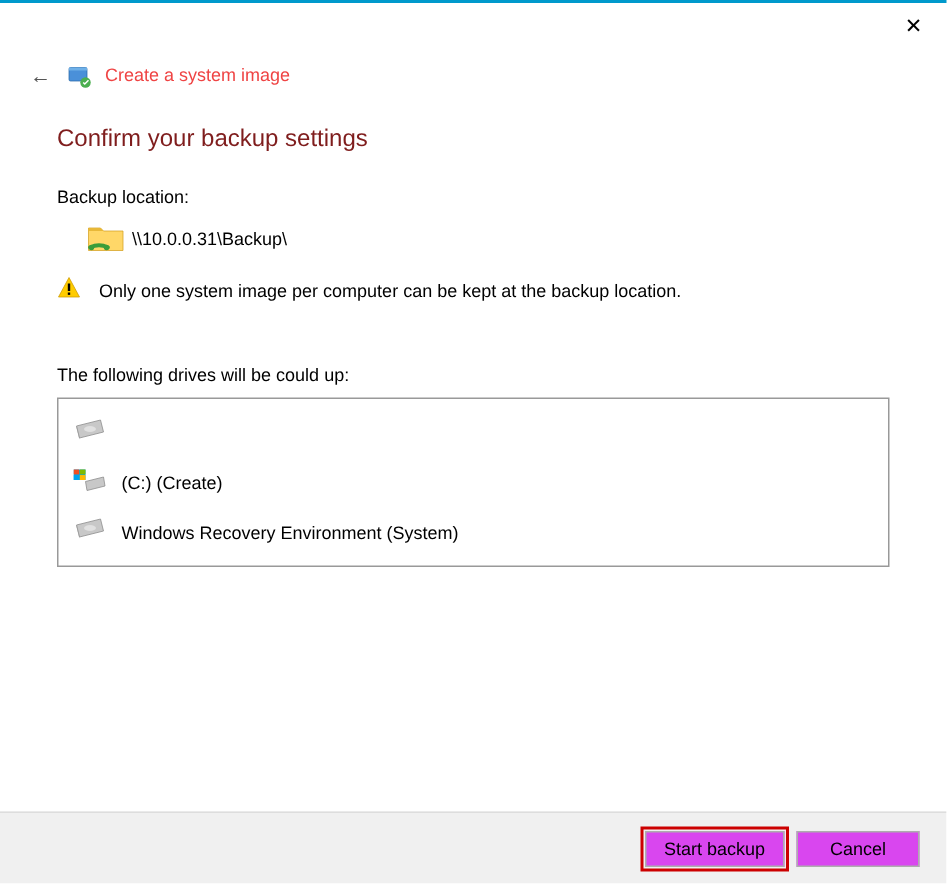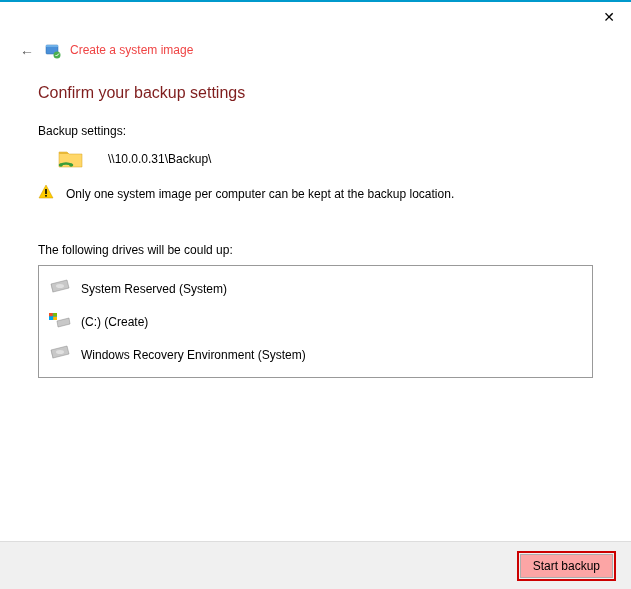--- a/index.html
+++ b/index.html
@@ -71,21 +71,21 @@
       margin-bottom: 22px;
     }
     .label-text {
       font-size: 12px;
       color: #000;
       margin-bottom: 10px;
     }
     .location-row {
       display: flex;
       align-items: center;
-      gap: 24px;
+      gap: 4px;
       margin-left: 20px;
       margin-bottom: 14px;
     }
     .folder-icon {
       width: 26px;
       height: 22px;
       position: relative;
     }
     .disk-space-text {
       font-size: 12px;
@@ -129,21 +129,21 @@
       border-top: 1px solid #ddd;
       display: flex;
       justify-content: flex-end;
       align-items: center;
       gap: 8px;
       padding-right: 18px;
     }
     .btn {
       min-width: 82px;
       height: 24px;
-      background: #fca5a5;
+      background: #d946ef;
       border: 1px solid #adadad;
       font-size: 12px;
       cursor: pointer;
       font-family: inherit;
       padding: 0 12px;
     }
     .btn-highlighted {
       outline: 2px solid #cc0000;
       outline-offset: 1px;
     }
@@ -166,21 +166,21 @@
       <circle cx="13" cy="14" r="3.5" fill="#4caf50"></circle>
       <path d="M11.5 14 l1 1 l2.5 -2.5" stroke="#fff" stroke-width="1" fill="none"></path>
     </svg>
   </span>
   <span class="header-title">Create a system image</span>
 </div>
 
 <div class="content">
   <h1 class="main-heading">Confirm your backup settings</h1>
 
-  <div class="label-text">Backup settings:</div>
+  <div class="label-text">Backup location:</div>
 
   <div class="location-row">
     <span class="folder-icon">
       <svg viewBox="0 0 26 22" width="26" height="22">
         <path d="M1 4 h8 l2 2 h13 v13 h-23 z" fill="#ffd768" stroke="#d4a020" stroke-width="0.5"></path>
         <path d="M1 4 h8 l2 2 h-10 z" fill="#e8b838"></path>
         <path d="M2 17 q6 -3 12 0" stroke="#3a9d3a" stroke-width="2.5" fill="none" stroke-linecap="round"></path>
         <circle cx="3" cy="17" r="1.8" fill="#3a9d3a"></circle>
         <circle cx="13" cy="17" r="1.8" fill="#3a9d3a"></circle>
       </svg>
@@ -204,21 +204,20 @@
 
   <div class="drives-box">
     <div class="drive-row">
       <span>
         <svg class="drive-icon" viewBox="0 0 22 18">
           <path d="M2 6 L18 2 L20 10 L4 14 Z" fill="#c8c8c8" stroke="#888" stroke-width="0.5"></path>
           <path d="M2 6 L4 14 L4 15 L2 7 Z" fill="#999"></path>
           <ellipse cx="11" cy="8" rx="4" ry="2" fill="#e0e0e0"></ellipse>
         </svg>
       </span>
-      <span>System Reserved (System)</span>
     </div>
     <div class="drive-row">
       <span>
         <svg class="drive-icon" viewBox="0 0 22 18">
           <rect x="0" y="2" width="8" height="7" fill="#00a4ef"></rect>
           <rect x="0" y="2" width="3.8" height="3.3" fill="#f25022"></rect>
           <rect x="4.2" y="2" width="3.8" height="3.3" fill="#7fba00"></rect>
           <rect x="0" y="5.7" width="3.8" height="3.3" fill="#00a4ef"></rect>
           <rect x="4.2" y="5.7" width="3.8" height="3.3" fill="#ffb900"></rect>
           <path d="M8 10 L20 7 L21 13 L9 16 Z" fill="#c8c8c8" stroke="#888" stroke-width="0.5"></path>
@@ -234,13 +233,14 @@
           <ellipse cx="11" cy="8" rx="4" ry="2" fill="#e0e0e0"></ellipse>
         </svg>
       </span>
       <span>Windows Recovery Environment (System)</span>
     </div>
   </div>
 </div>
 
 <div class="footer">
   <button class="btn btn-highlighted">Start backup</button>
+  <button class="btn">Cancel</button>
 </div>
 
 </body></html>

